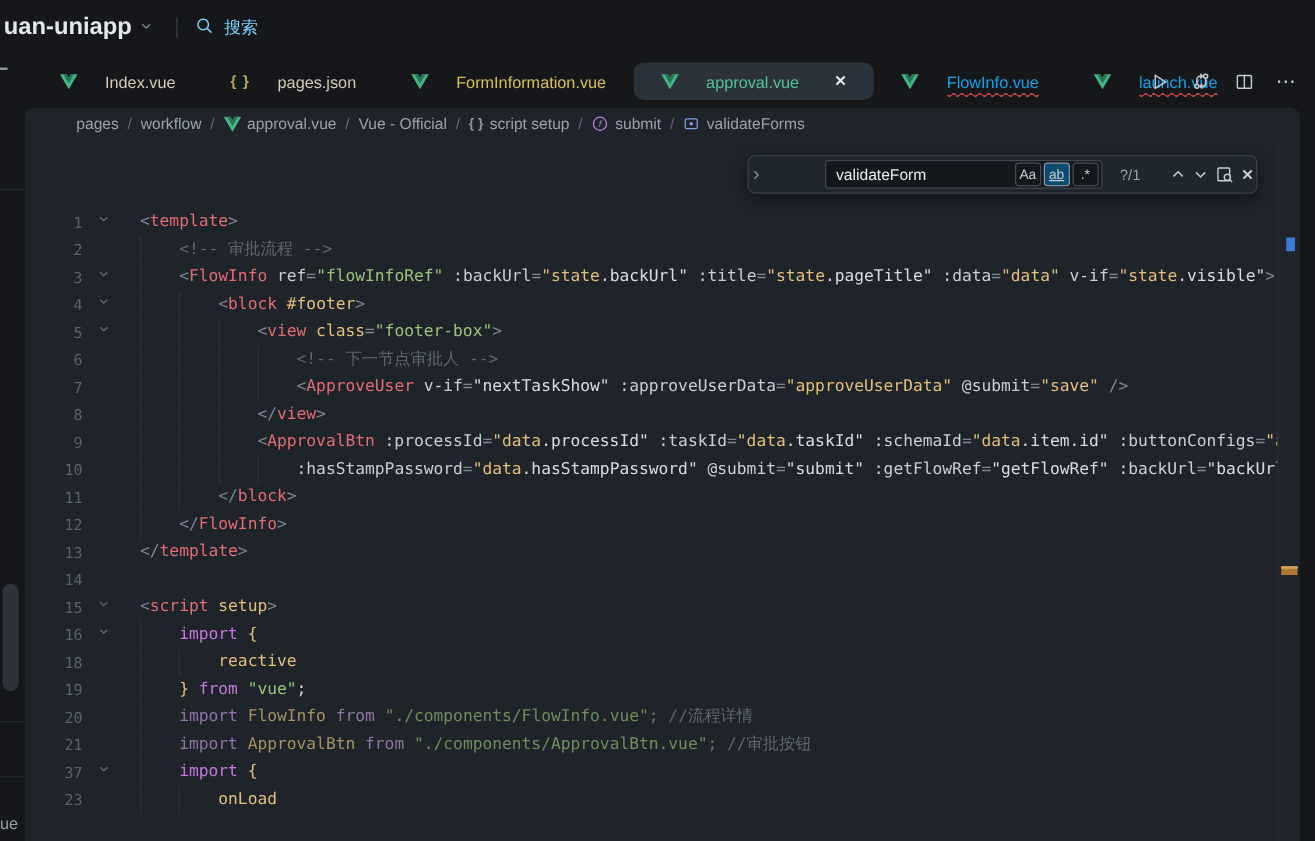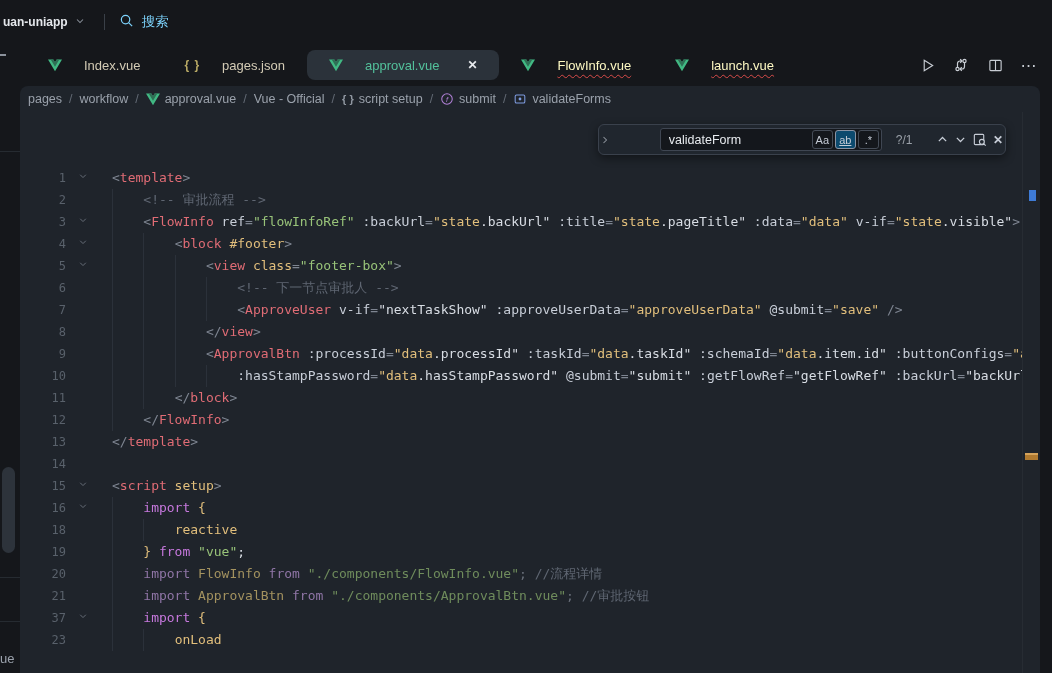--- a/index.html
+++ b/index.html
@@ -3,56 +3,56 @@
 <meta charset="utf-8">
 <style>
   * { margin:0; padding:0; box-sizing:border-box; }
   html,body{ width:1052px; height:673px; overflow:hidden; background:#15171b;
     font-family:"Liberation Sans", sans-serif; }
   #app{ position:relative; width:1052px; height:673px; background:#15171b; }
 
   
   .titlebar{ position:absolute; left:0; top:0; width:100%; height:44px; background:#15171b;
     display:flex; align-items:center; color:#e4e7eb; }
-  .project{ display:flex; align-items:center; gap:6px; margin-left:3px; font-size:12px;
+  .project{ display:flex; align-items:center; gap:6px; margin-left:3px; font-size:19px;
     font-weight:bold; cursor:pointer; white-space:nowrap; }
   .project .chev{ color:#8b929c; }
   .tb-divider{ width:1px; height:16px; background:#3a4048; margin:0 14px 0 18px; }
   .tb-search{ display:flex; align-items:center; gap:8px; color:#7dd3fc; font-size:13.5px; }
 
   
   .sliver{ position:absolute; left:0; top:44px; width:20px; bottom:0; background:#15171b; overflow:hidden; }
   .sliver .frag-dash{ position:absolute; left:0; top:10px; width:6px; height:2px; background:#8b929c; }
   .sliver .divider{ position:absolute; left:0; width:20px; height:1px; background:#262b31; }
   .sliver .thumb{ position:absolute; left:2px; top:423px; width:13px; height:86px;
     background:#2d333b; border-radius:7px; }
   .sliver .frag-text{ position:absolute; left:0; top:607px; color:#9aa1ab; font-size:13px; }
 
   
   .tabstrip{ position:absolute; left:20px; top:44px; right:0; height:42px; background:#15171b;
     display:flex; align-items:center; padding-left:6px; }
   .tab{ display:flex; align-items:center; gap:22px; padding:0 22px; height:30px;
     font-size:13px; cursor:pointer; white-space:nowrap; border-radius:8px; }
   .tab .tab-label{ color:#d3cbb5; }
   .tab.warning .tab-label{ color:#d8c14f; }
-  .tab.error .tab-label{ color:#fef9c3; text-decoration:underline wavy #d84b49;
+  .tab.error .tab-label{ color:#0ea5e9; text-decoration:underline wavy #d84b49;
     text-decoration-thickness:1px; text-underline-offset:4px; }
   .tab.active{ background:#2b323a; }
   .tab.active .tab-label{ color:#53c19b; }
   .tab-close{ color:#e8ebee; font-size:12px; font-weight:bold; margin-left:6px; }
   .json-icon{ color:#b8a965; font-weight:bold; font-size:12px; letter-spacing:1px; }
   .editor-actions{ position:absolute; right:14px; top:44px; height:42px; display:flex;
     align-items:center; gap:16px; color:#c8cdd4; }
   .editor-actions .act{ width:18px; height:18px; display:flex; align-items:center;
     justify-content:center; cursor:pointer; }
   .editor-actions .more{ font-size:16px; letter-spacing:1px; }
 
   
   .panel{ position:absolute; left:20px; top:86px; width:1020px; bottom:0; background:#1f242b;
-    border-radius:8px 8px 0 0; overflow:hidden; }
+    border-radius:8px 8px 0 0; overflow:hidden;padding-left:33px; }
 
   .breadcrumbs{ display:flex; align-items:center; height:26px; padding-left:8px;
     font-size:12.5px; color:#9aa1ab; white-space:nowrap; }
   .crumb{ display:flex; align-items:center; gap:5px; cursor:pointer; }
   .crumb-sep{ color:#636a74; margin:0 7px; }
   .braces-ic{ color:#9198a2; font-weight:bold; font-size:11px; }
 
   
   .code-area{ position:absolute; left:0; right:18px; top:26px; bottom:0; overflow:hidden; }
   .code-lines{ position:absolute; left:0; right:0; top:55px; }
@@ -137,20 +137,29 @@
           </svg>
         </span>
         <span class="tab-label">Index.vue</span>
       </div>
       <div class="tab default">
         <span style="display: inline-flex;">
           <span class="json-icon">{ }</span>
         </span>
         <span class="tab-label">pages.json</span>
       </div>
+      <div class="tab warning">
+        <span style="display: inline-flex;">
+          <svg width="14" height="13" viewBox="0 0 24 21">
+            <path d="M14.9 0L12 4.8 9.1 0H0l12 20.5L24 0h-9.1z" fill="#41b883"></path>
+            <path d="M14.9 0L12 4.8 9.1 0H4.6L12 12.6 19.4 0h-4.5z" fill="#2f6f55"></path>
+          </svg>
+        </span>
+        <span class="tab-label">FormInformation.vue</span>
+      </div>
       <div class="tab active">
         <span style="display: inline-flex;">
           <svg width="14" height="13" viewBox="0 0 24 21">
             <path d="M14.9 0L12 4.8 9.1 0H0l12 20.5L24 0h-9.1z" fill="#41b883"></path>
             <path d="M14.9 0L12 4.8 9.1 0H4.6L12 12.6 19.4 0h-4.5z" fill="#2f6f55"></path>
           </svg>
         </span>
         <span class="tab-label">approval.vue</span>
         <span class="tab-close">✕</span>
       </div>

